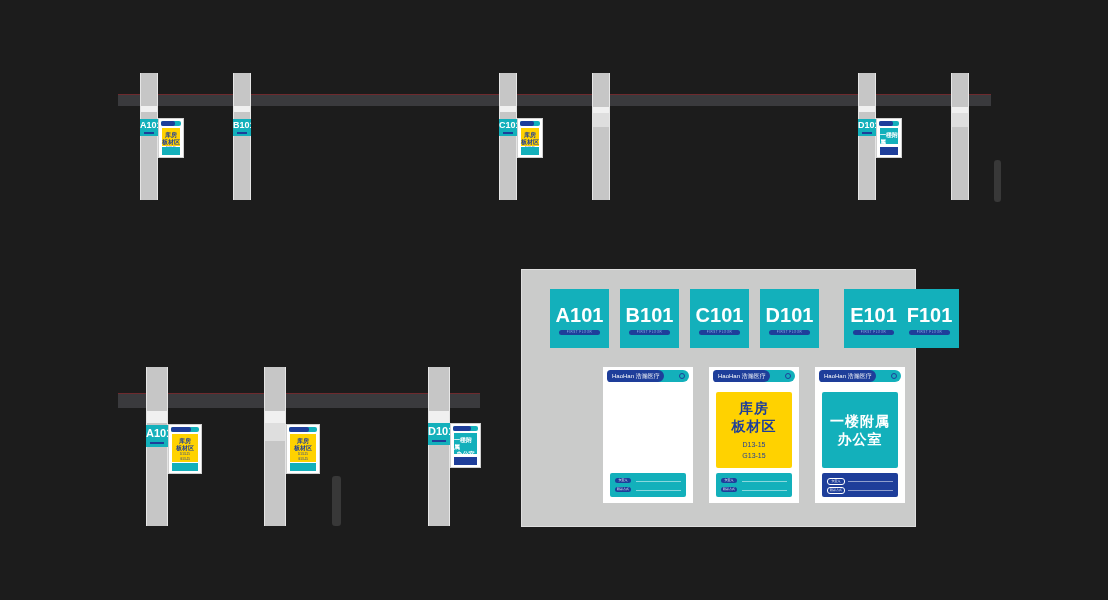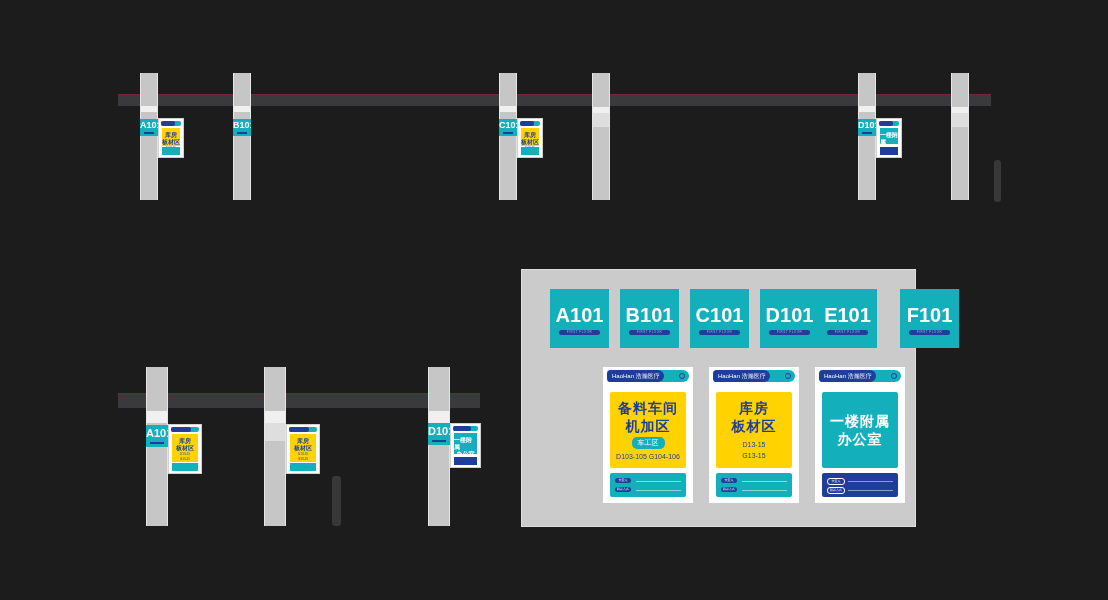--- a/index.html
+++ b/index.html
@@ -185,39 +185,33 @@
   <div class="fl">FIRST FLOOR</div>
 </div>
 <div class="room" style="left:690px;">
   <div class="num">C101</div>
   <div class="fl">FIRST FLOOR</div>
 </div>
 <div class="room" style="left:760px;">
   <div class="num">D101</div>
   <div class="fl">FIRST FLOOR</div>
 </div>
-<div class="room" style="left:818px;">
+<div class="room" style="left:844px;">
   <div class="num">E101</div>
   <div class="fl">FIRST FLOOR</div>
 </div>
 <div class="room" style="left:900px;">
   <div class="num">F101</div>
   <div class="fl">FIRST FLOOR</div>
 </div>
 
 <div class="sign" style="left:603px;">
   <div class="hdr">
     <div class="brand">HaoHan 浩瀚医疗</div>
     <span class="ico"></span>
-  </div>
-  <div class="main" style="background:#ffd200; color:#1e3e9a;">
-    <div class="t">备料车间</div>
-    <div class="t">机加区</div>
-    <div class="tag">车工区</div>
-    <div class="code">D103-105  G104-106</div>
   </div>
   <div class="foot" style="background:#13b0bb;">
     <div class="pill" style="top:5px;">负责人</div>
     <div class="rule" style="top:8px;"></div>
     <div class="pill" style="top:14px;">联系方式</div>
     <div class="rule" style="top:17px;"></div>
   </div>
 </div>
 
 <div class="sign" style="left:709px;">

